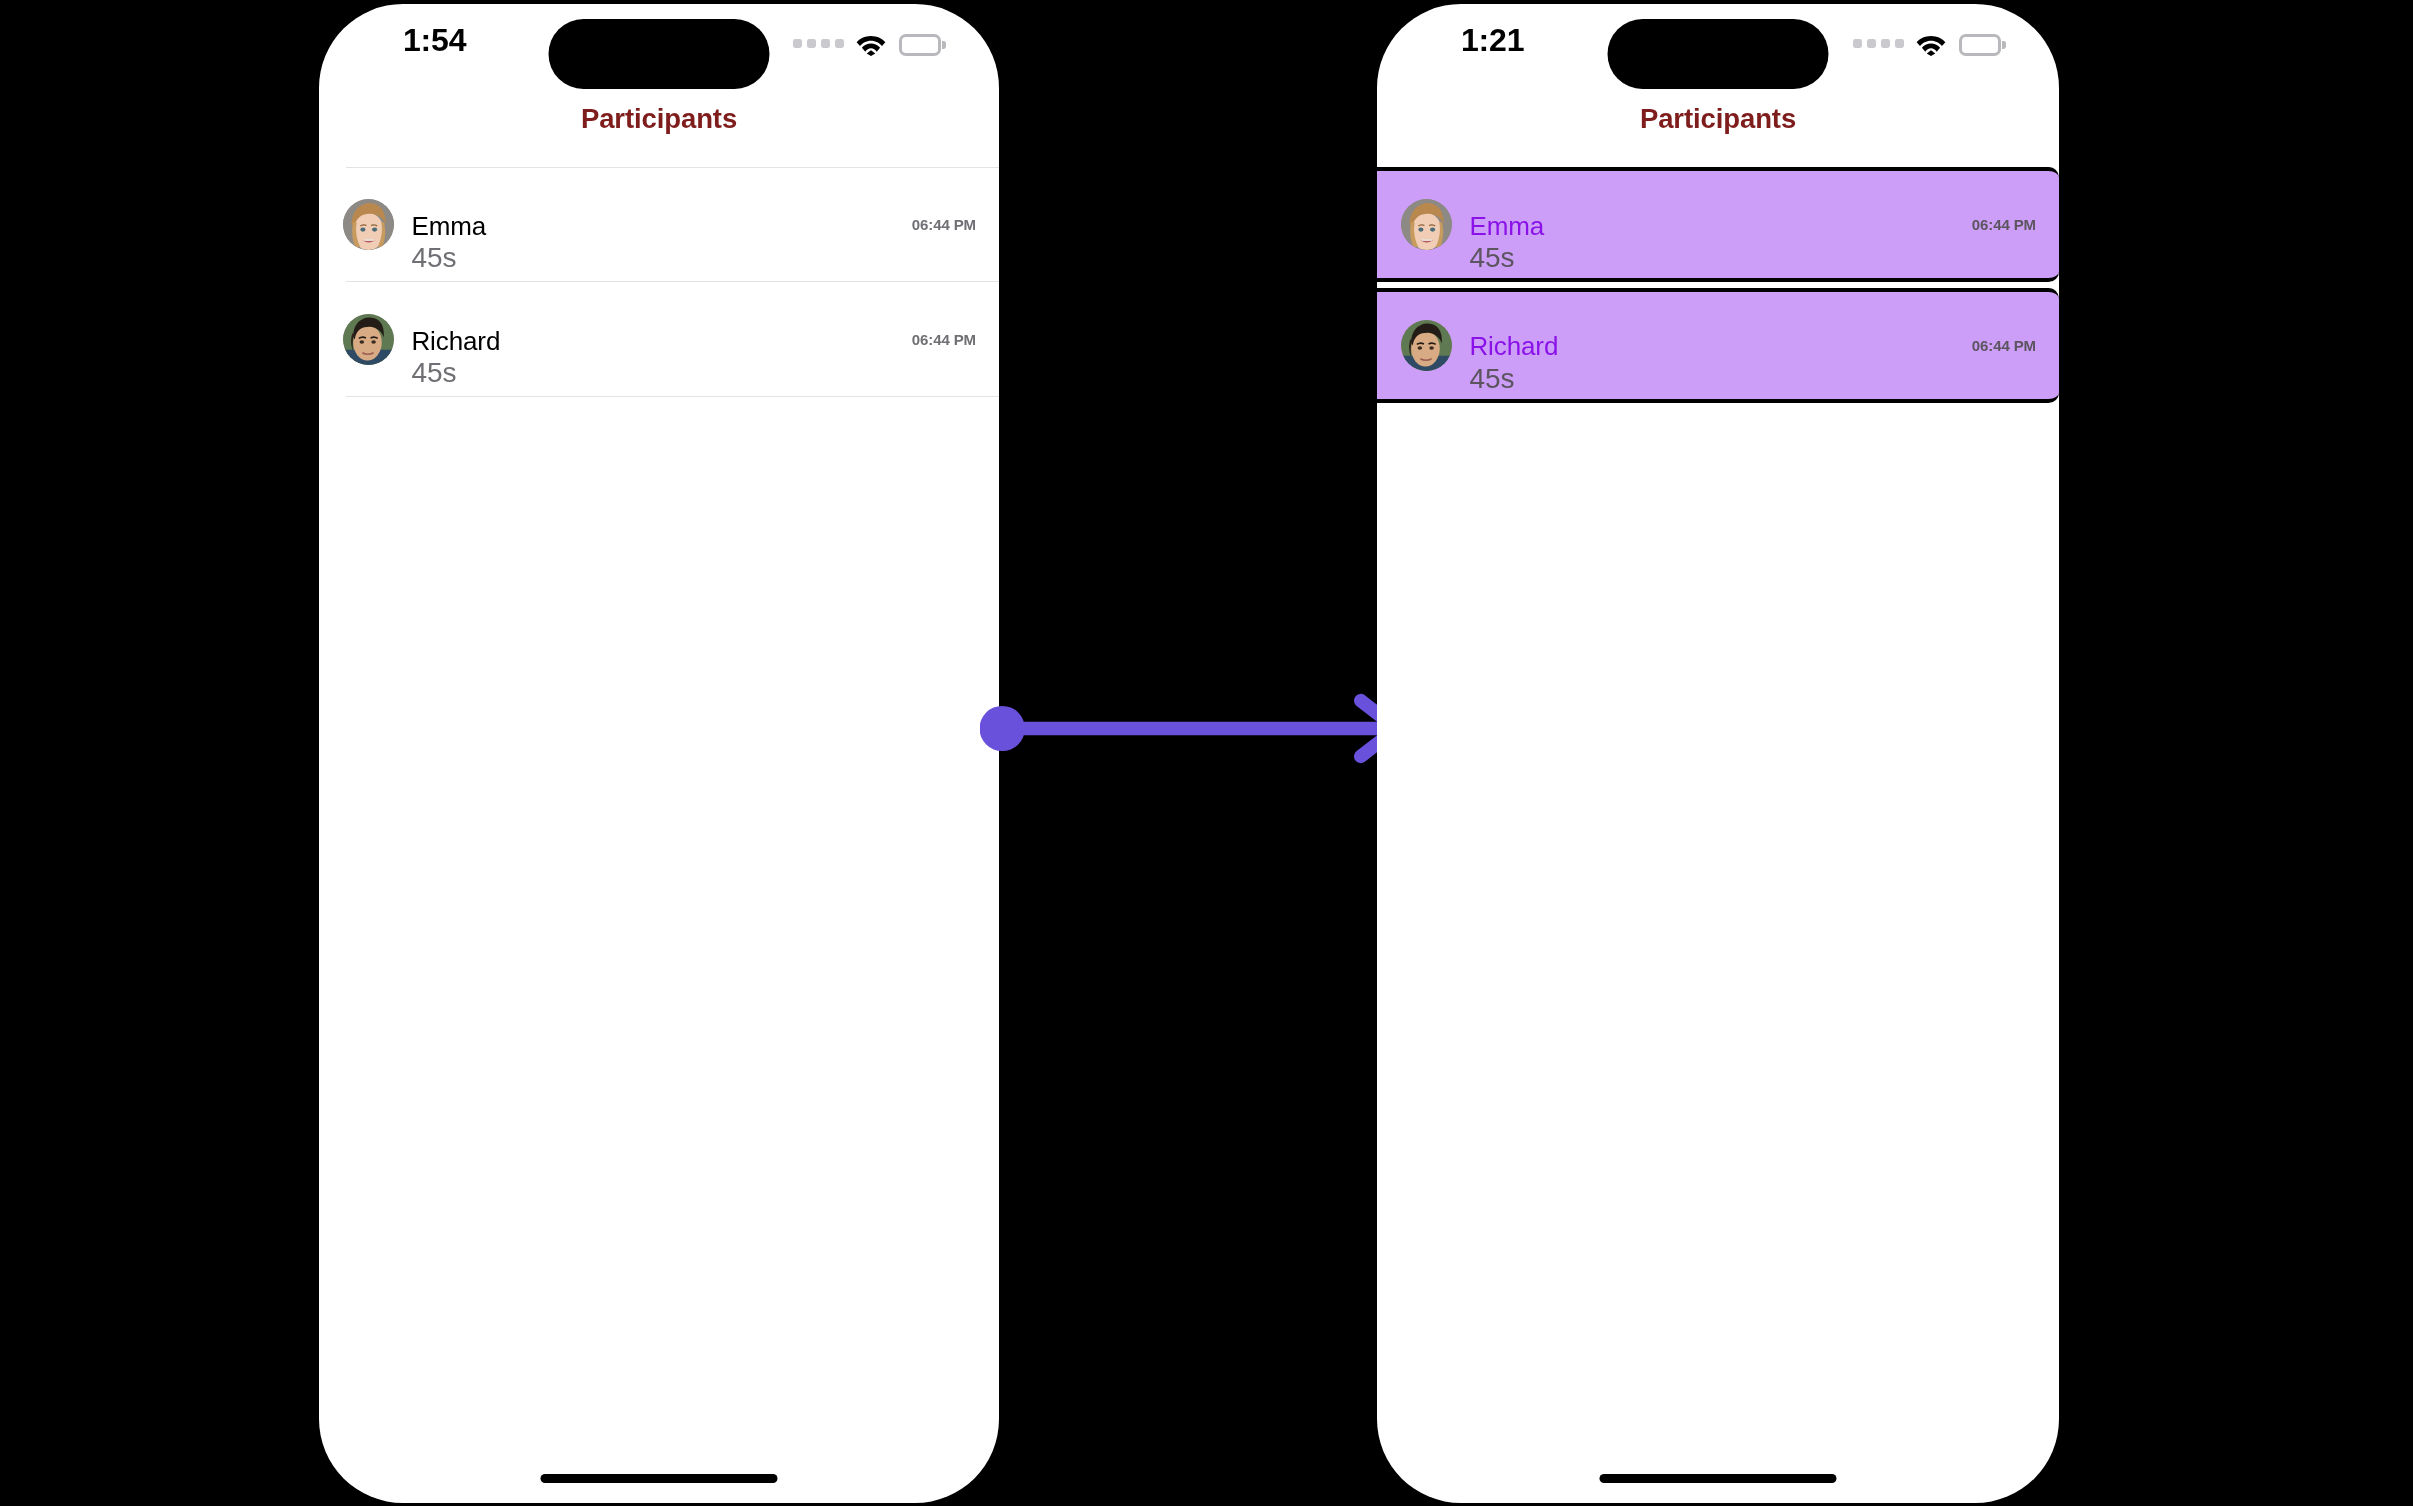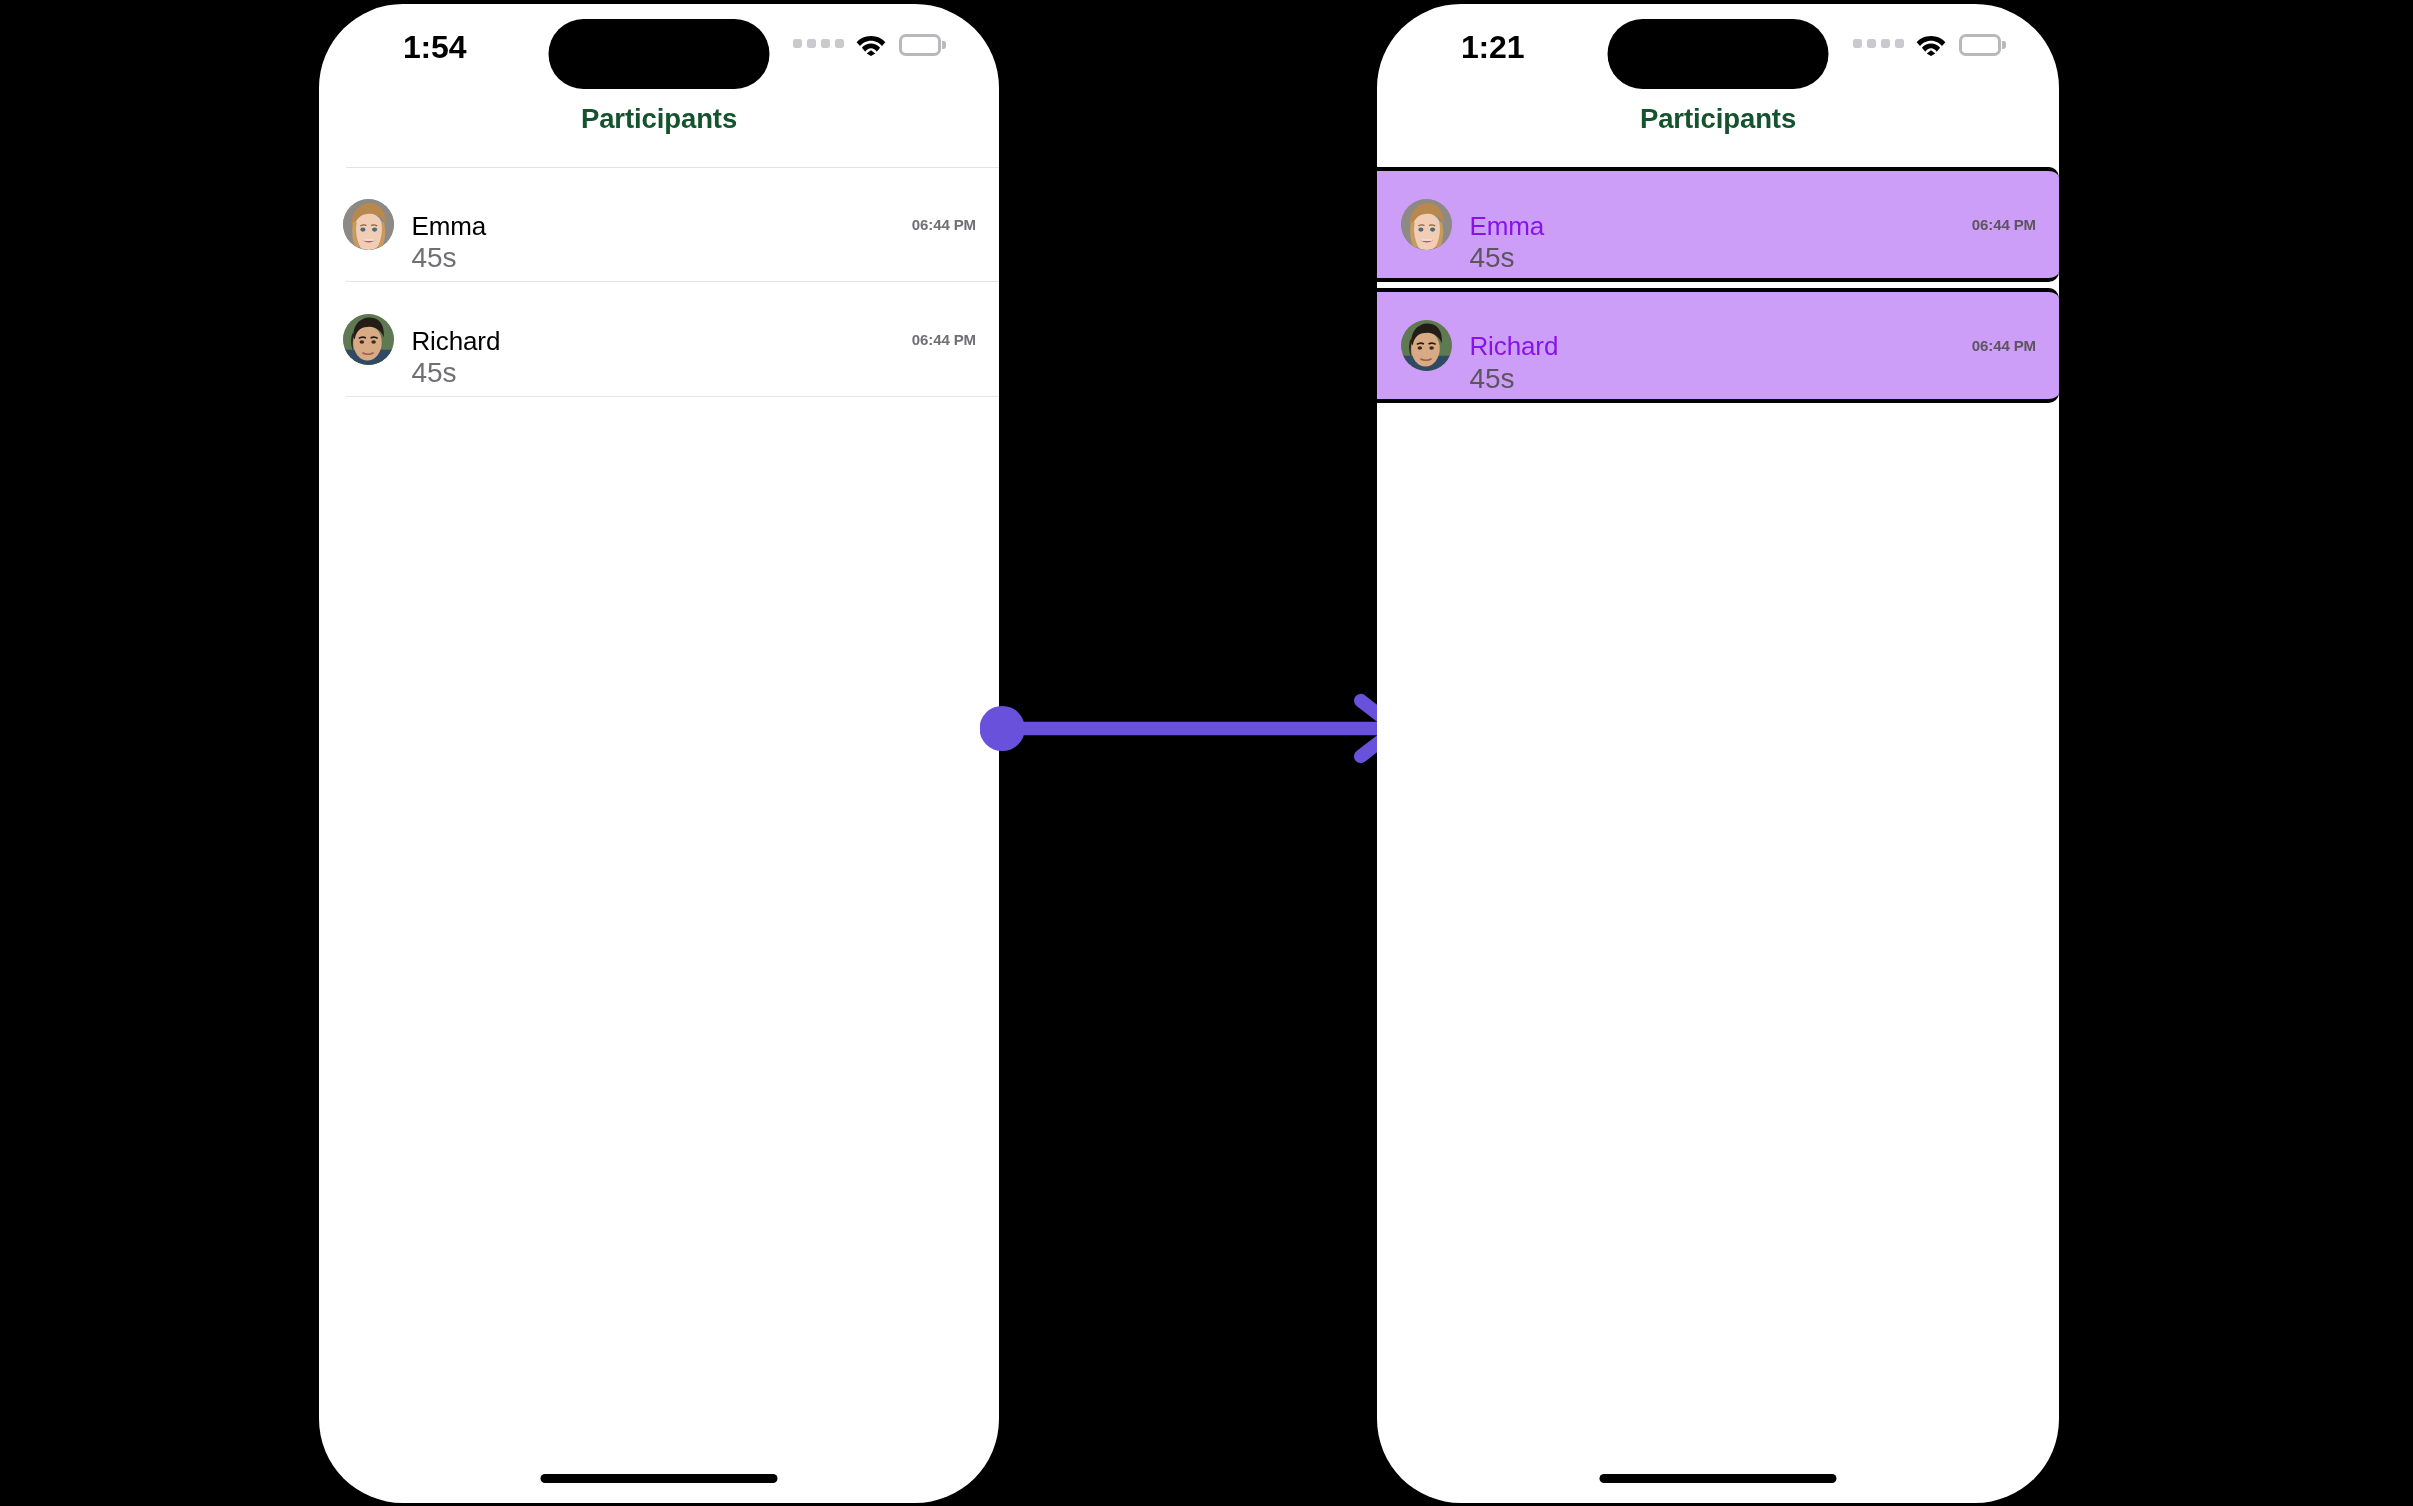--- a/index.html
+++ b/index.html
@@ -19,21 +19,21 @@
     overflow: hidden;
   }
   .phone-left  { left: 319px;  top: 3.9px;  width: 680px; height: 1499px; }
   .phone-right { left: 1377px; top: 3.9px;  width: 682px; height: 1499px; }
 
   
   .statusbar {
     position: absolute; left: 0; top: 0; width: 100%; height: 92px;
   }
   .status-time {
-    position: absolute; left: 84px; top: 25px;
+    position: absolute; left: 84px; top: 18px;
     font-size: 32px; font-weight: 600; color: #000;
     letter-spacing: -0.2px;
   }
   .dynamic-island {
     position: absolute; left: 50%; transform: translateX(-50%);
     top: 15.4px; width: 221px; height: 70px;
     background: #000; border-radius: 35px;
   }
   .status-icons {
     position: absolute; right: 53px; top: 30px;
@@ -50,21 +50,21 @@
     padding: 1.4px; display: block;
   }
   .battery-icon .fill { width: 100%; height: 100%; background: #000; border-radius: 3.4px; }
   .battery-icon .nub {
     width: 3.9px; height: 8.2px; background: #b8b8bd; border-radius: 0 2.4px 2.4px 0; margin-left: 1.4px;
   }
 
   
   .nav-title {
     position: absolute; left: 0; top: 99px; width: 100%;
-    text-align: center; font-size: 27.5px; font-weight: 700; color: #14532d;
+    text-align: center; font-size: 27.5px; font-weight: 700; color: #7f1d1d;
     letter-spacing: -0.1px;
   }
 
   
   .list { position: absolute; left: 0; top: 163px; width: 100%; }
   .row {
     position: relative; display: flex; align-items: center;
     height: 115px; padding-left: 24px; padding-right: 23px;
   }
   .row .divider {

